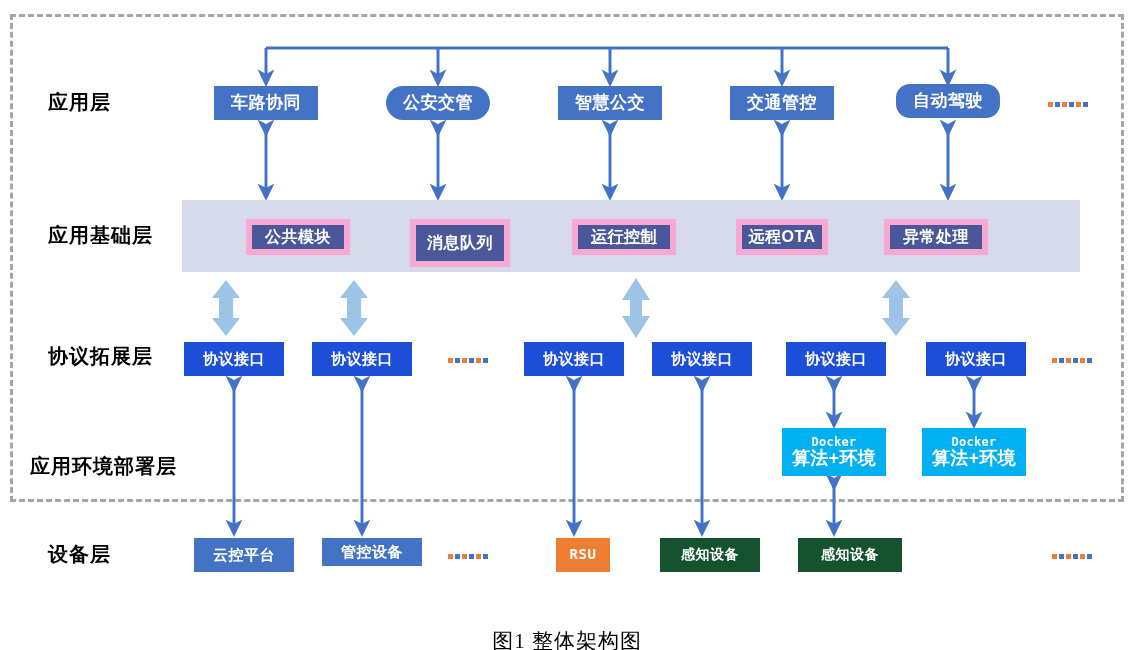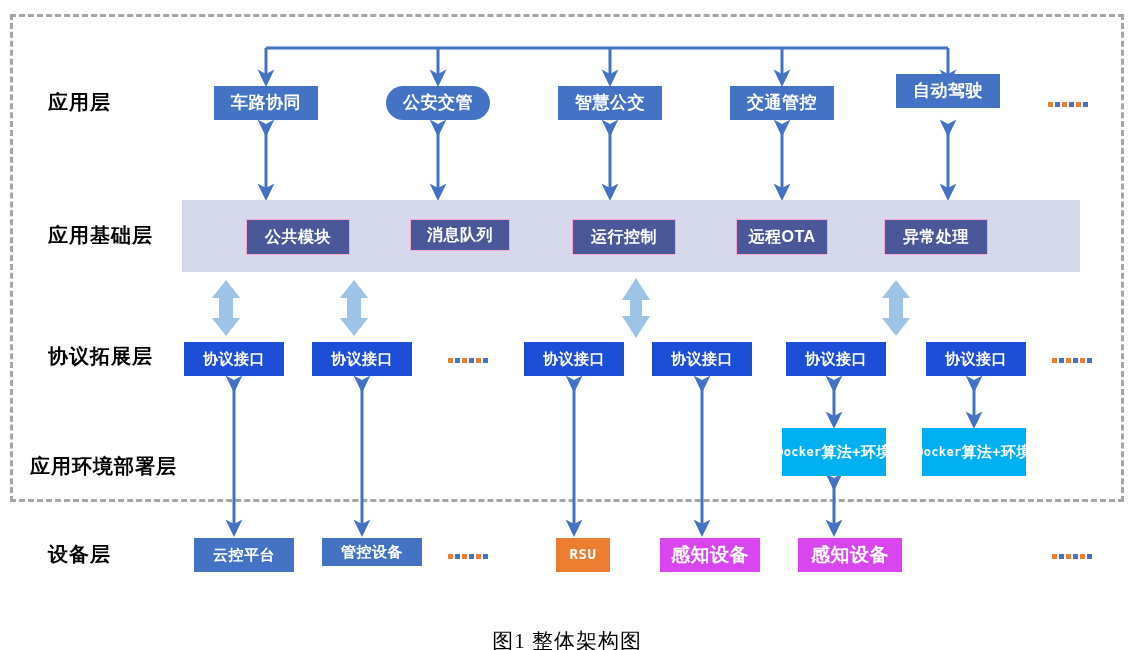--- a/index.html
+++ b/index.html
@@ -42,44 +42,45 @@
     line-height:1.08;
     white-space:nowrap;
   }
   .box-app{
     background:#4472C4;
     font-size:17px;
     letter-spacing:0.5px;
   }
   .box-found{
     background:#4A5899;
-    border:1px solid #f9a8d4;
+    border:6px solid #f9a8d4;
     font-size:16px;
     letter-spacing:0.5px;
   }
   .box-proto{
     background:#1d4ed8;
     font-size:15px;
     letter-spacing:0.5px;
   }
   .box-docker{
     background:#00B0F0;
     font-size:12px;
+    flex-direction:column;
     letter-spacing:0.3px;
   }
   .box-docker .d1{font-family:"DejaVu Sans Mono","Liberation Mono",monospace;font-size:12px;}
-  .box-docker .d2{font-size:15px;}
+  .box-docker .d2{font-size:18px;}
   .box-dev{
     background:#4472C4;
     font-size:15px;
     letter-spacing:0.5px;
     margin-left:8px;
   }
   .box-dev.orange{background:#ED7D31;font-family:"DejaVu Sans Mono","Liberation Mono",monospace;font-size:14px;}
-  .box-dev.yellow{background:#d946ef;font-size:19px;}
+  .box-dev.yellow{background:#14532d;font-size:14px;}
 
   
   .found-band{
     position:absolute;
     background:#D6D9EC;
   }
 
   
   .ellipsis{
     position:absolute;
@@ -174,36 +175,36 @@
   <div class="layer-label" style="left:48px;top:89px;">应用层</div>
   <div class="layer-label" style="left:48px;top:222px;">应用基础层</div>
   <div class="layer-label" style="left:48px;top:343px;">协议拓展层</div>
   <div class="layer-label" style="left:30px;top:453px;">应用环境部署层</div>
   <div class="layer-label" style="left:48px;top:541px;">设备层</div>
 
   <div class="box box-app" style="left:214px;top:86px;width:104px;height:34px;">车路协同</div>
   <div class="box box-app" style="left:386px;top:86px;width:104px;height:34px;border-radius:17px;">公安交管</div>
   <div class="box box-app" style="left:558px;top:86px;width:104px;height:34px;">智慧公交</div>
   <div class="box box-app" style="left:730px;top:86px;width:104px;height:34px;">交通管控</div>
-  <div class="box box-app" style="left:896px;top:74px;width:104px;height:34px;">自动驾驶</div>
+  <div class="box box-app" style="left:896px;top:84px;width:104px;height:34px;border-radius:14px;">自动驾驶</div>
 
   <div class="ellipsis" style="left:1048px;top:102px;">
     <i></i>
       <i></i>
       <i></i>
       <i></i>
       <i></i>
       <i></i>
   </div>
 
   <div class="found-band" style="left:182px;top:200px;width:898px;height:72px;"></div>
 
   <div class="box box-found" style="left:246px;top:219px;width:104px;height:36px;">公共模块</div>
-  <div class="box box-found" style="left:410px;top:219px;width:100px;height:32px;">消息队列</div>
-  <div class="box box-found" style="left:572px;top:219px;width:104px;height:36px;">运行控制</div>
+  <div class="box box-found" style="left:410px;top:219px;width:100px;height:48px;">消息队列</div>
+  <div class="box box-found" style="left:572px;top:219px;width:104px;height:36px;text-decoration:underline;">运行控制</div>
   <div class="box box-found" style="left:736px;top:219px;width:92px;height:36px;">远程OTA</div>
   <div class="box box-found" style="left:884px;top:219px;width:104px;height:36px;">异常处理</div>
 
   <div class="box box-proto" style="left:184px;top:342px;width:100px;height:34px;">协议接口</div>
   <div class="box box-proto" style="left:312px;top:342px;width:100px;height:34px;">协议接口</div>
   <div class="box box-proto" style="left:524px;top:342px;width:100px;height:34px;">协议接口</div>
   <div class="box box-proto" style="left:652px;top:342px;width:100px;height:34px;">协议接口</div>
   <div class="box box-proto" style="left:786px;top:342px;width:100px;height:34px;">协议接口</div>
   <div class="box box-proto" style="left:926px;top:342px;width:100px;height:34px;">协议接口</div>
 

